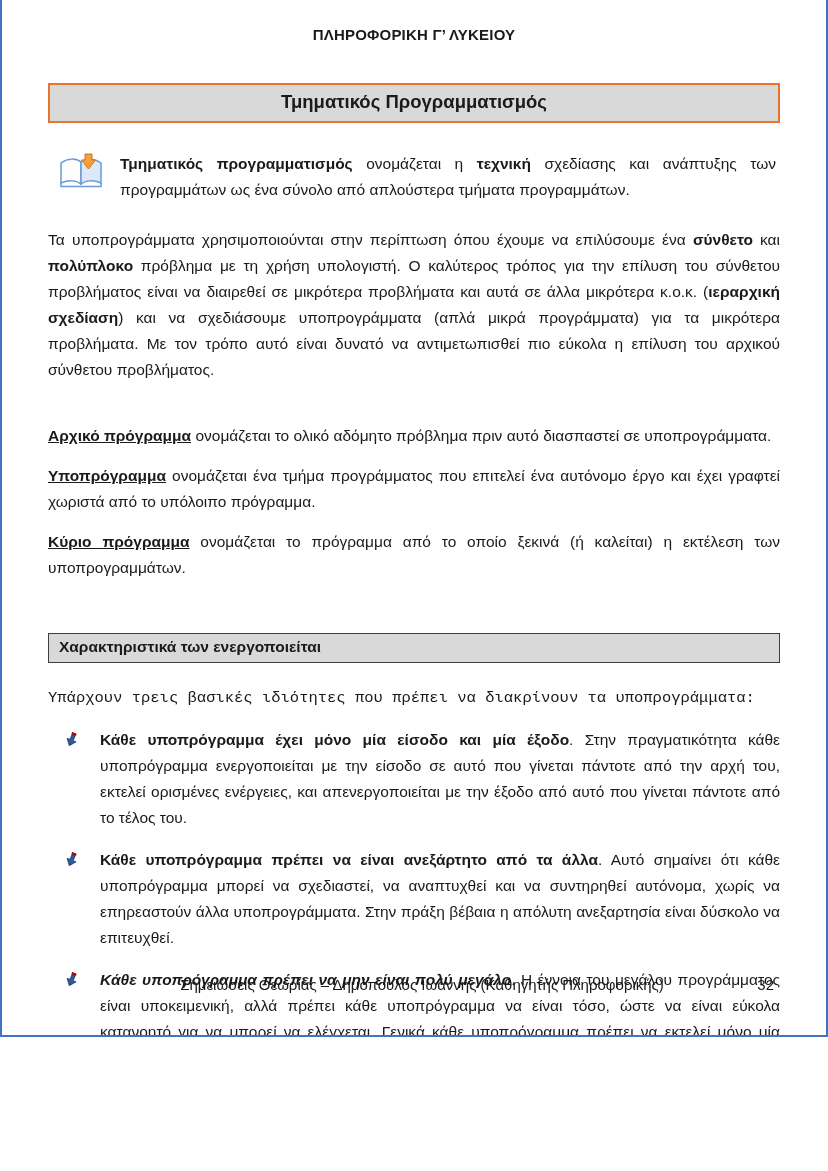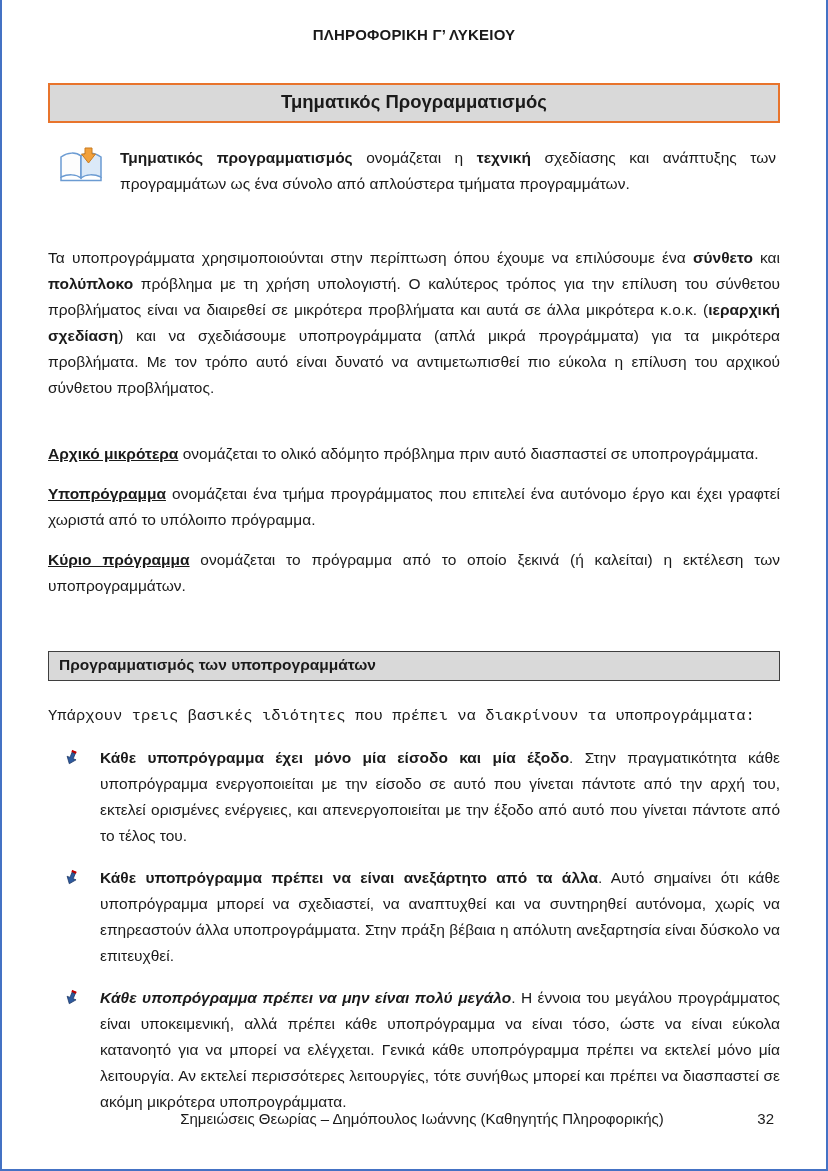--- a/index.html
+++ b/index.html
@@ -4,21 +4,21 @@
 <style>
   * { box-sizing: border-box; }
   body {
     margin: 0;
     background: #ffffff;
     font-family: "Liberation Sans", sans-serif;
   }
   .page {
     position: relative;
     width: 828px;
-    height: 1171px;
+    height: 1037px;
     margin: 0 auto;
     background: #ffffff;
     color: #1a1a1a;
     border-left: 2px solid #4472C4;
     border-right: 2px solid #4472C4;
     border-bottom: 2px solid #4472C4;
     overflow: hidden;
   }
   .content {
     padding: 0 46px;
@@ -36,34 +36,34 @@
     background: #D9D9D9;
     text-align: center;
     padding: 6px 0 8px;
     font-weight: 700;
     font-size: 18.5px;
   }
   .definition-row {
     display: flex;
     align-items: flex-start;
     gap: 16px;
-    margin-top: 22px;
+    margin-top: 28px;
     padding: 0 4px 0 10px;
   }
   .book-icon {
     flex: 0 0 auto;
     margin-top: 2px;
   }
   .para {
     font-size: 15.5px;
     line-height: 26px;
     text-align: justify;
     margin: 0;
   }
-  .main-paragraph { margin-top: 48px; }
+  .main-paragraph { margin-top: 24px; }
   .def-paragraph  { margin-top: 14px; }
   .def-first      { margin-top: 40px; }
   .section-box {
     margin-top: 52px;
     border: 1px solid #3f3f3f;
     background: #D9D9D9;
     padding: 4px 10px 6px;
     font-weight: 700;
     font-size: 15.5px;
   }
@@ -116,26 +116,26 @@
           <path d="M43 10 C36 5, 28 5, 23 9 L23 31 C28 27, 36 27, 43 30 Z" fill="#dbe9f8" stroke="#6b9bd2" stroke-width="1.5"></path>
           <path d="M3 30 L3 33.5 L43 33.5 L43 30" fill="none" stroke="#6b9bd2" stroke-width="1.5"></path>
           <path d="M27 1 l7 0 l0 6 l3.5 0 l-7 9 l-7 -9 l3.5 0 Z" fill="#F2A13C" stroke="#c97b1f" stroke-width="1"></path>
         </svg>
       </span>
       <p class="para"><span class="seg-b">Τμηματικός προγραμματισμός</span><span> ονομάζεται η </span><span class="seg-b">τεχνική</span><span> σχεδίασης και ανάπτυξης των προγραμμάτων ως ένα σύνολο από απλούστερα τμήματα προγραμμάτων.</span></p>
     </div>
 
     <p class="para main-paragraph"><span>Τα υποπρογράμματα χρησιμοποιούνται στην περίπτωση όπου έχουμε να επιλύσουμε ένα </span><span class="seg-b">σύνθετο</span><span> και </span><span class="seg-b">πολύπλοκο</span><span> πρόβλημα με τη χρήση υπολογιστή. Ο καλύτερος τρόπος για την επίλυση του σύνθετου προβλήματος είναι να διαιρεθεί σε μικρότερα προβλήματα και αυτά σε άλλα μικρότερα κ.ο.κ. (</span><span class="seg-b">ιεραρχική σχεδίαση</span><span>) και να σχεδιάσουμε υποπρογράμματα (απλά μικρά προγράμματα) για τα μικρότερα προβλήματα. Με τον τρόπο αυτό είναι δυνατό να αντιμετωπισθεί πιο εύκολα η επίλυση του αρχικού σύνθετου προβλήματος.</span></p>
 
-    <p class="para def-paragraph def-first"><span class="seg-b seg-u">Αρχικό μικρότερα</span><span> ονομάζεται το ολικό αδόμητο πρόβλημα πριν αυτό διασπαστεί σε υποπρογράμματα.</span></p>
+    <p class="para def-paragraph def-first"><span class="seg-b seg-u">Αρχικό πρόγραμμα</span><span> ονομάζεται το ολικό αδόμητο πρόβλημα πριν αυτό διασπαστεί σε υποπρογράμματα.</span></p>
     <p class="para def-paragraph"><span class="seg-b seg-u">Υποπρόγραμμα</span><span> ονομάζεται ένα τμήμα προγράμματος που επιτελεί ένα αυτόνομο έργο και έχει γραφτεί χωριστά από το υπόλοιπο πρόγραμμα.</span></p>
     <p class="para def-paragraph"><span class="seg-b seg-u">Κύριο πρόγραμμα</span><span> ονομάζεται το πρόγραμμα από το οποίο ξεκινά (ή καλείται) η εκτέλεση των υποπρογραμμάτων.</span></p>
 
     <div class="section-box">
-      <span>Προγραμματισμός των υποπρογραμμάτων</span>
+      <span>Χαρακτηριστικά των ενεργοποιείται</span>
     </div>
 
     <p class="para section-intro">Υπάρχουν τρεις βασικές ιδιότητες που πρέπει να διακρίνουν τα υποπρογράμματα:</p>
 
     <div class="bullet">
       <span class="bullet-icon">
         <svg width="14" height="15" viewBox="0 0 16 17" aria-hidden="true">
           <rect x="5.2" y="0" width="5.6" height="3" fill="#C00000"></rect>
           <polygon points="6,3 10,3 10,9 13.5,9 8,16 2.5,9 6,9" fill="#2E5B9F" stroke="#1F3864" stroke-width="0.8"></polygon>
         </svg>

